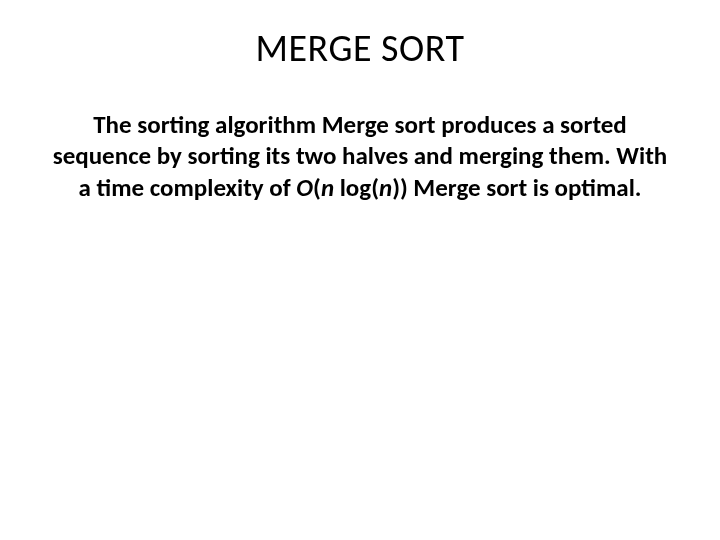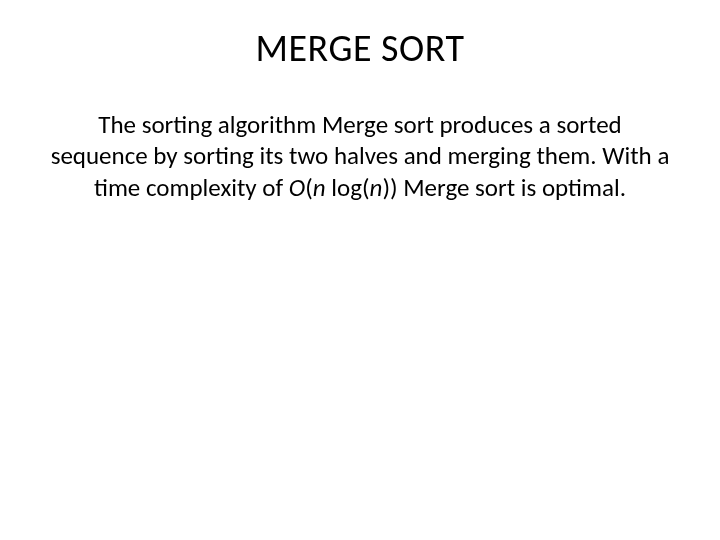--- a/index.html
+++ b/index.html
@@ -20,21 +20,21 @@
       font-weight: 400;
       text-align: center;
       margin-top: 5px;
       margin-bottom: 38px;
       letter-spacing: 0.5px;
     }
     .body-text {
       font-size: 25px;
       line-height: 1.25;
       text-align: center;
-      font-weight: 400;
+      font-weight: 700;
     }
     .italic {
       font-style: italic;
     }
   </style>
 </head>
 <body>
 
 <h1 class="title">MERGE SORT</h1>
 

